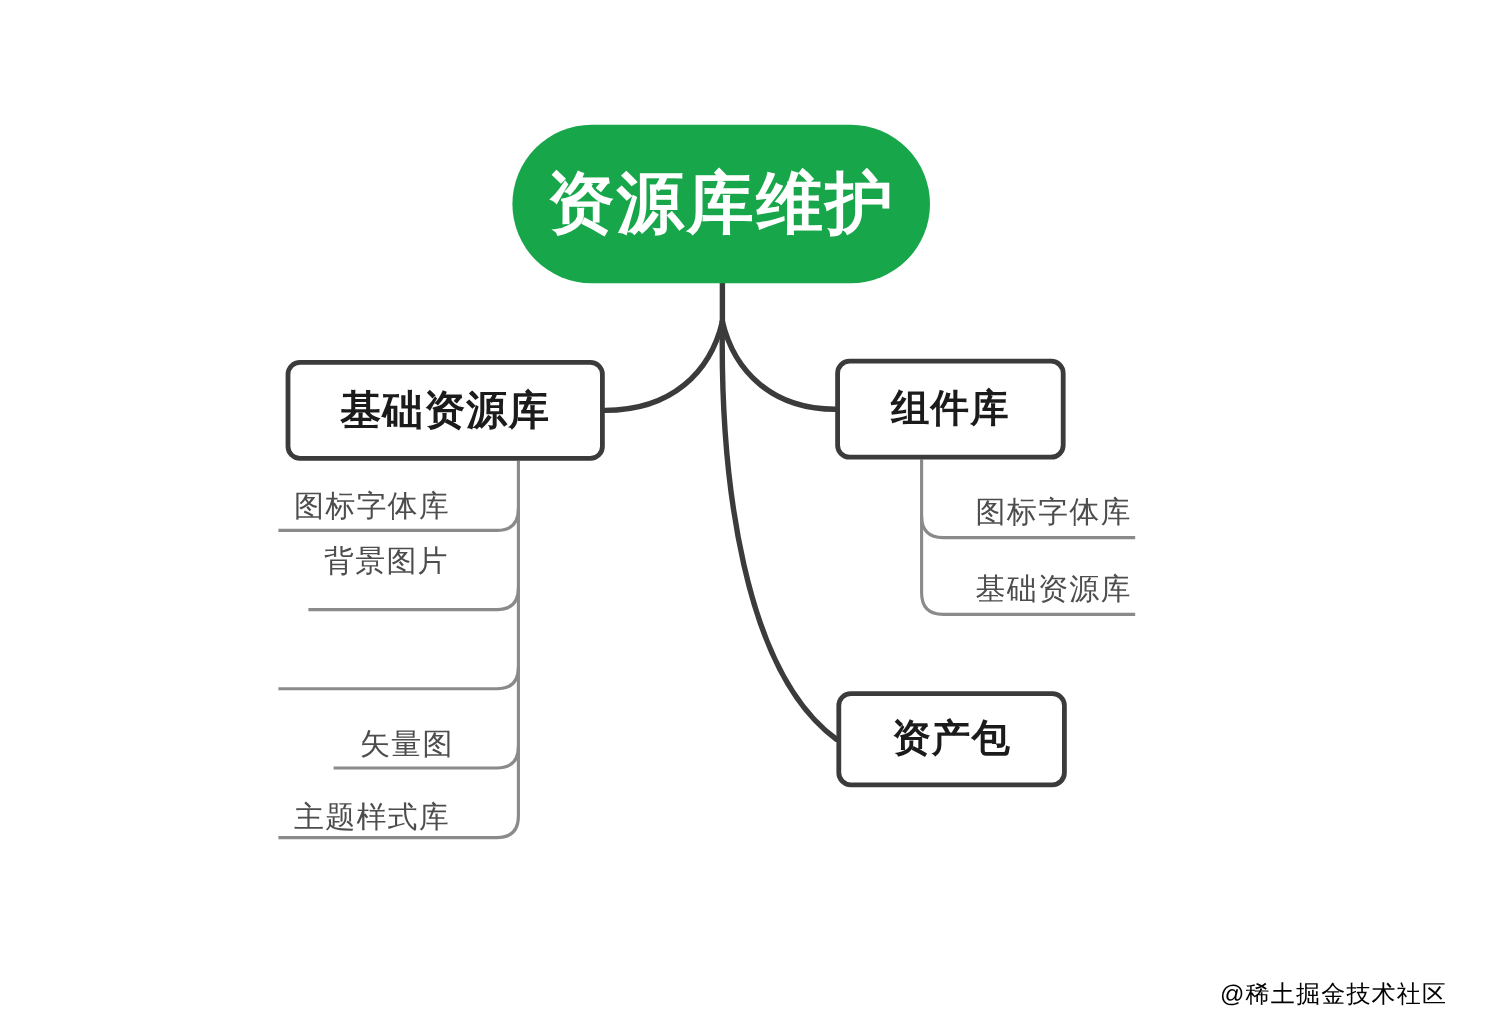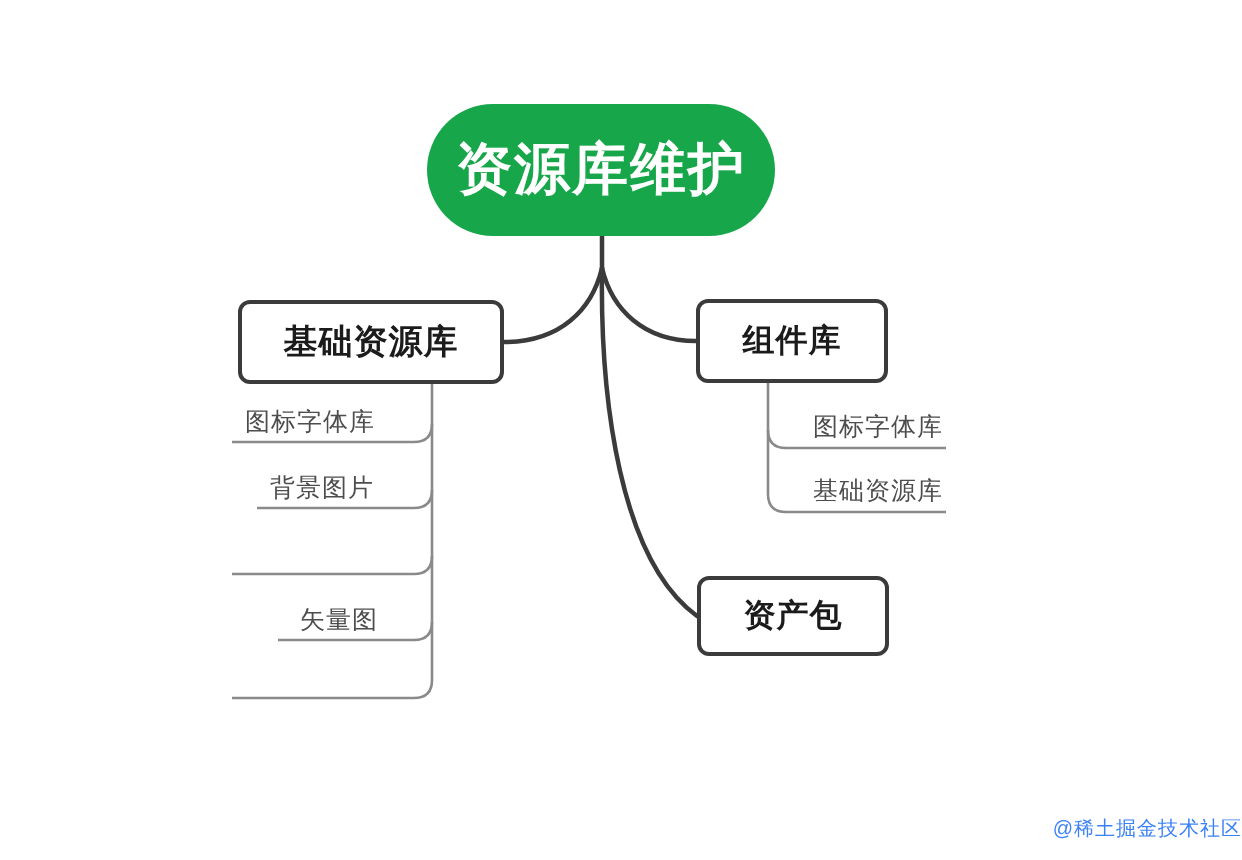--- a/index.html
+++ b/index.html
@@ -89,24 +89,24 @@
     position: absolute;
     font-size: 25px;
     color: #4d4d4d;
     white-space: nowrap;
     letter-spacing: 1px;
   }
 
   
   .watermark {
     position: absolute;
-    right: 0;
+    right: 36px;
     bottom: 18px;
     font-size: 20px;
-    color: #3b82f6;
+    color: #000000;
     letter-spacing: 1px;
     white-space: nowrap;
   }
 </style>
 </head>
 <body>
 
 <div id="canvas">
 
   <svg id="edges" viewBox="0 0 1242 860" xmlns="http://www.w3.org/2000/svg">
@@ -145,25 +145,26 @@
   <div class="node node-branch node-asset">
     <span>资产包</span>
   </div>
 
   <div class="node node-branch node-comp">
     <span>组件库</span>
   </div>
 
   <div class="leaf" style="left:245px; top:405px;">图标字体库</div>
 
-  <div class="leaf" style="left:270px; top:471px;">背景图片</div>
+  <div class="leaf" style="left:270px; top:451px;">背景图片</div>
 
 
   <div class="leaf" style="left:300px; top:603px;">矢量图</div>
 
+  <div class="leaf" style="left:245px; top:664px;">主题样式库</div>
 
   <div class="leaf" style="left:813px; top:410px;">图标字体库</div>
 
   <div class="leaf" style="left:813px; top:474px;">基础资源库</div>
 
   <div class="watermark">@稀土掘金技术社区</div>
 
 </div>
 
 </body></html>

